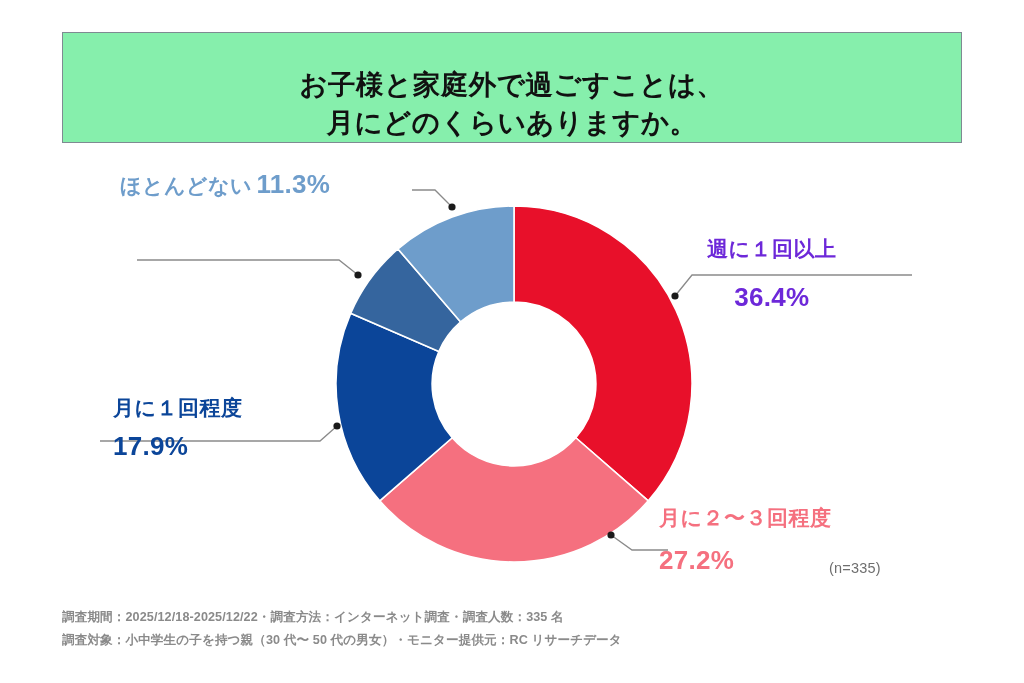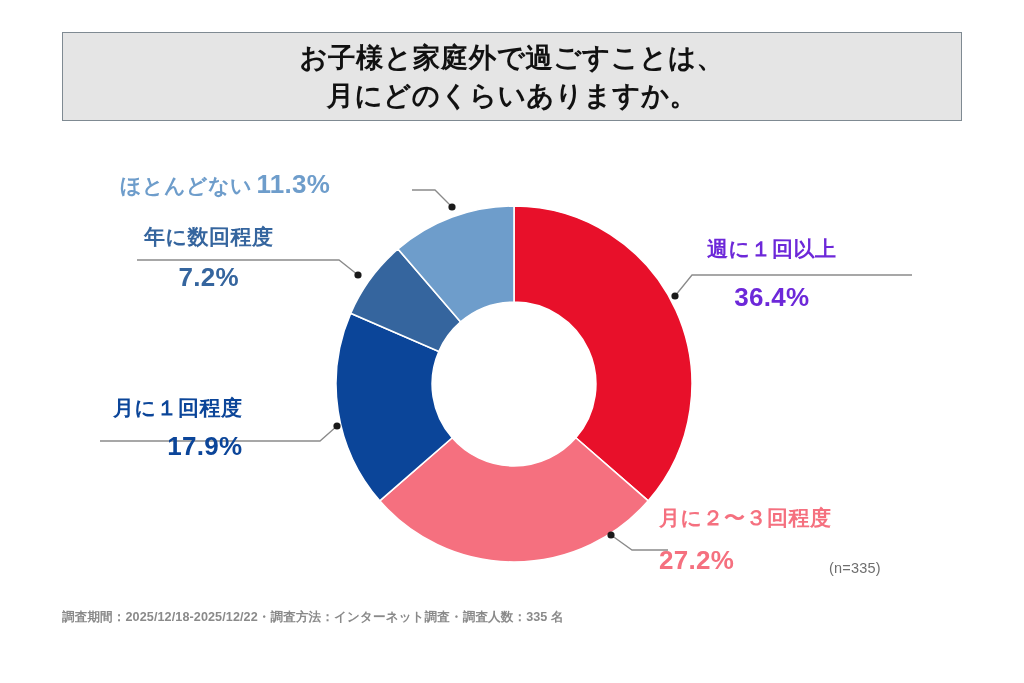--- a/index.html
+++ b/index.html
@@ -16,28 +16,28 @@
     font-family: "Liberation Sans", "DejaVu Sans", sans-serif;
     color: #1a1a1a;
   }
 
   
   #title-box {
     position: absolute;
     left: 62px;
     top: 32px;
     width: 900px;
-    height: 89px;
+    height: 111px;
     border: 1.5px solid #7f8a92;
     box-sizing: border-box;
     display: flex;
     flex-direction: column;
     align-items: center;
-    justify-content: center;
-    background: #e5e5e5;
+    justify-content: flex-end;
+    background: #86efac;
   }
   #title-box .tline {
     font-size: 27.5px;
     font-weight: bold;
     letter-spacing: 0.5px;
     line-height: 1.38;
     color: #111111;
     white-space: nowrap;
   }
 
@@ -90,21 +90,21 @@
     color: #F5707F;
     text-align: left;
   }
   #label-monthly23 .pct { margin-top: 14px; }
 
   
   #label-monthly1 {
     left: 113px;
     top: 245px;
     color: #0B4599;
-    text-align: right;
+    text-align: left;
   }
   #label-monthly1 .pct { margin-top: 10px; }
 
   
   #label-yearly {
     left: 144px;
     top: 74px;
     color: #35659E;
     text-align: center;
   }
@@ -212,28 +212,25 @@
   <div class="callout" id="label-monthly23">
     <span class="cat">月に２〜３回程度</span>
     <span class="pct">27.2%</span>
   </div>
 
   <div class="callout" id="label-monthly1">
     <span class="cat">月に１回程度</span>
     <span class="pct">17.9%</span>
   </div>
 
-  <div class="callout" id="label-yearly">
-    <span class="cat">年に数回程度</span>
-    <span class="pct">7.2%</span>
-  </div>
 
   <div class="callout" id="label-rarely">
     <span class="cat">ほとんどない</span>
     <span class="pct">11.3%</span>
   </div>
 
   <div id="n-value">(n=335)</div>
 </div>
 
 <div id="footnotes">
   <div class="fn">調査期間：2025/12/18-2025/12/22・調査方法：インターネット調査・調査人数：335 名</div>
+  <div class="fn">調査対象：小中学生の子を持つ親（30 代〜 50 代の男女）・モニター提供元：RC リサーチデータ</div>
 </div>
 
 </body></html>

